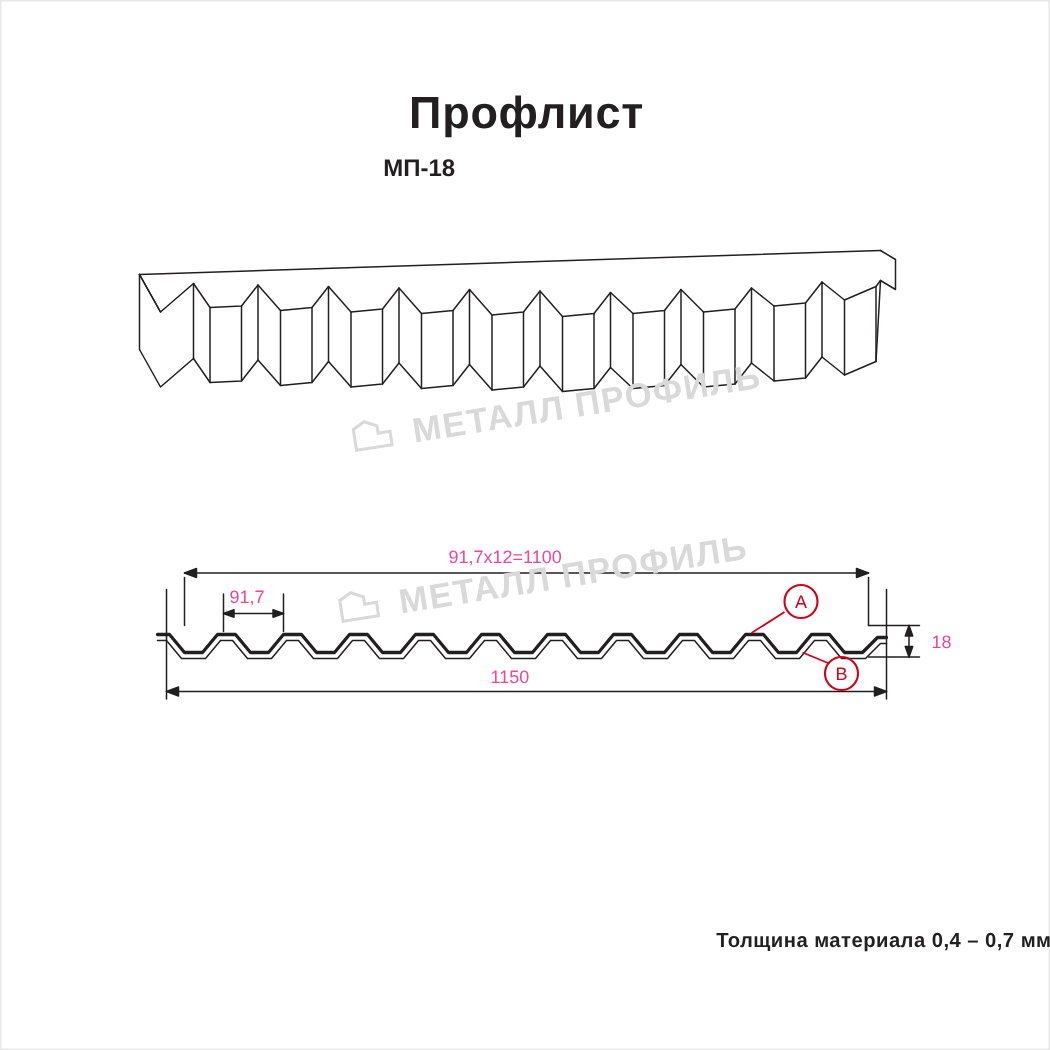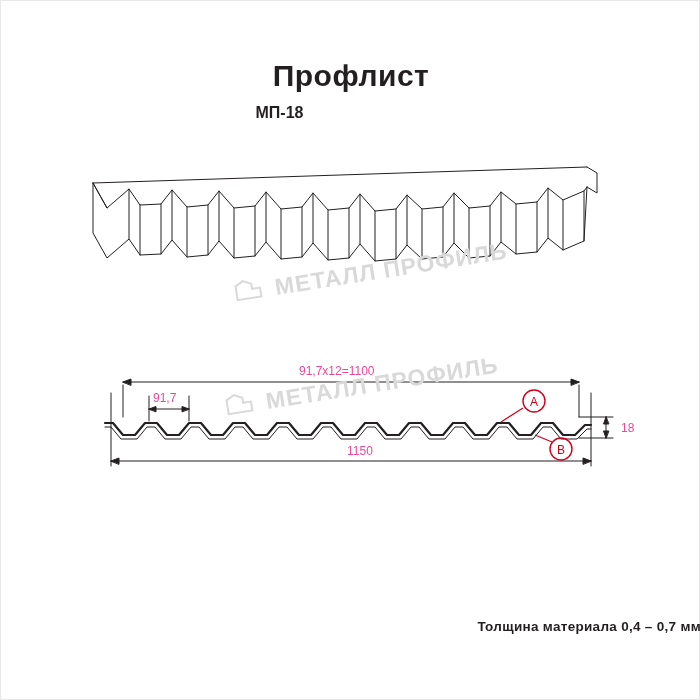--- a/index.html
+++ b/index.html
@@ -214,21 +214,21 @@
 
     <g>
       <circle cx="560" cy="448" r="11" fill="none" stroke="#d0021b" stroke-width="1.4"></circle>
       <text x="560" y="452.5" text-anchor="middle" class="callout-letter">B</text>
       <path d="M551 441 L534 434" stroke="#d0021b" stroke-width="1.2" fill="none"></path>
     </g>
   </svg>
 
   <div class="dim-label" style="left: 298px; top: 363px;">91,7x12=1100</div>
   <div class="dim-label" style="left: 152px; top: 390px;">91,7</div>
-  <div class="dim-label" style="left: 346px; top: 443px;">1150</div>
+  <div class="dim-label" style="left: 326px; top: 443px;">1150</div>
   <div class="dim-label" style="left: 620px; top: 420px;">18</div>
 
   <div class="wm wm1">
     <span class="wm-logo">
       <svg width="34" height="22" viewBox="0 0 34 22">
         <path d="M2 20 L2 6 L10 2 L18 6 L18 11 L26 11 L26 20 Z" fill="none" stroke="#d9d9d9" stroke-width="2"></path>
       </svg>
     </span><span>МЕТАЛЛ ПРОФИЛЬ</span>
   </div>
 

